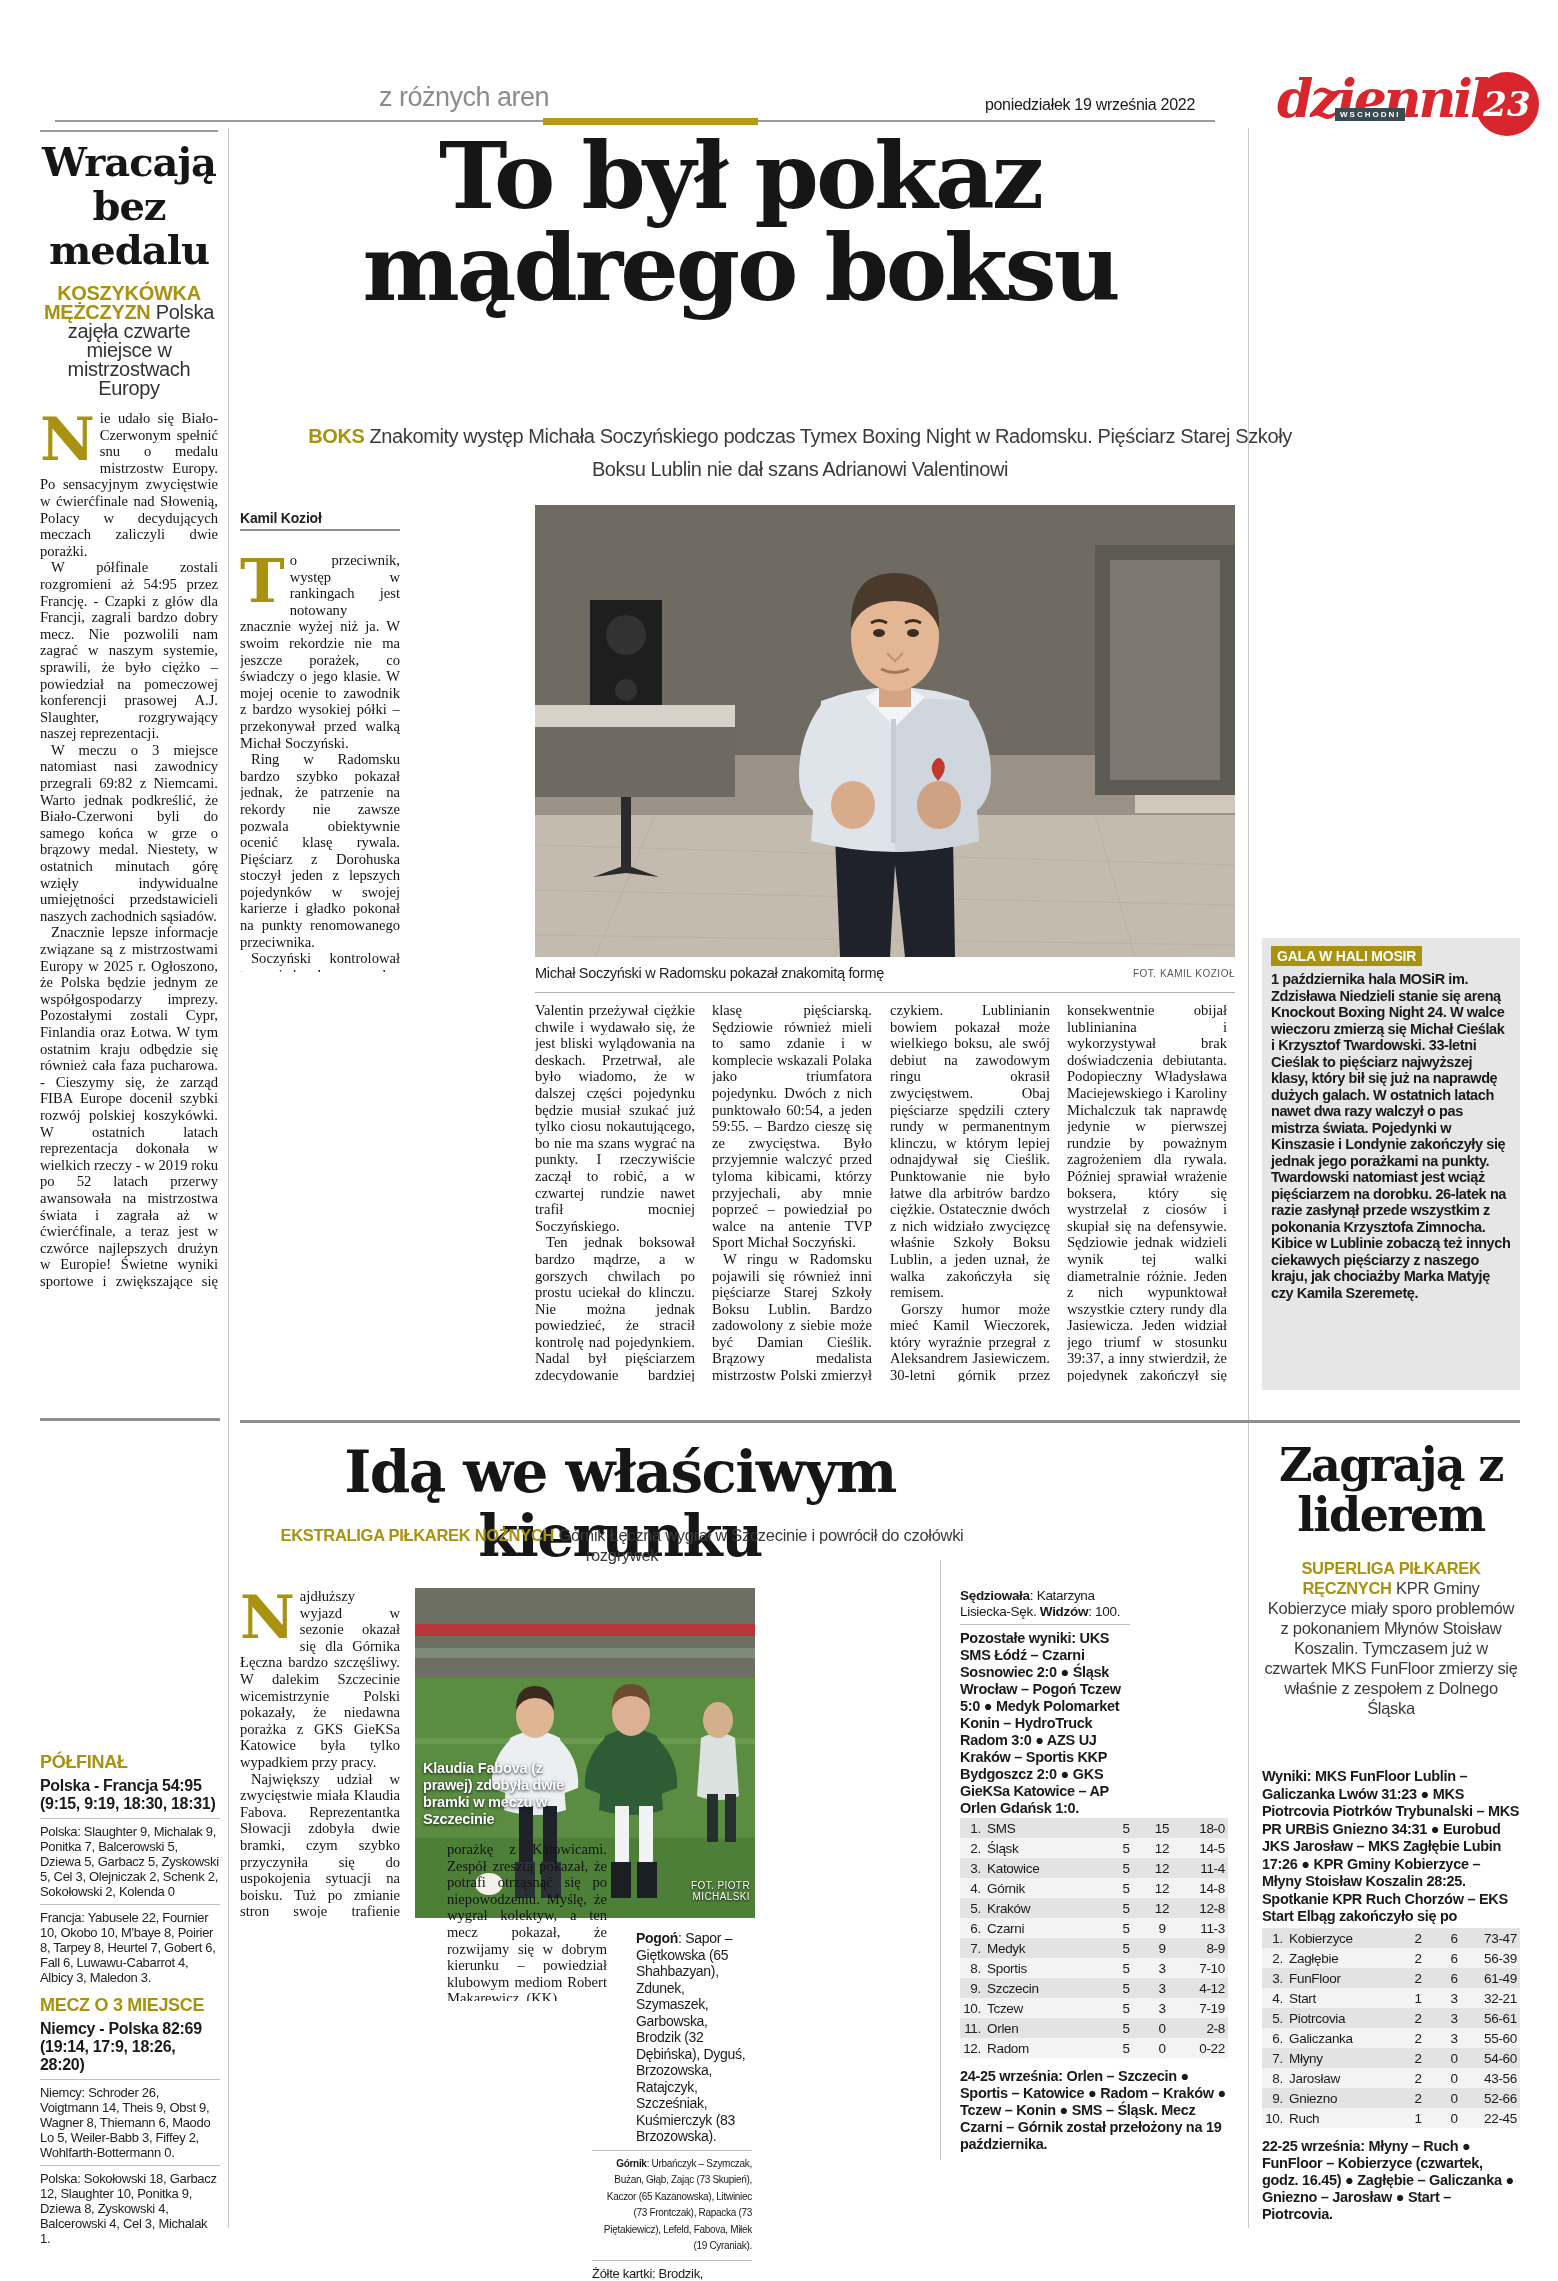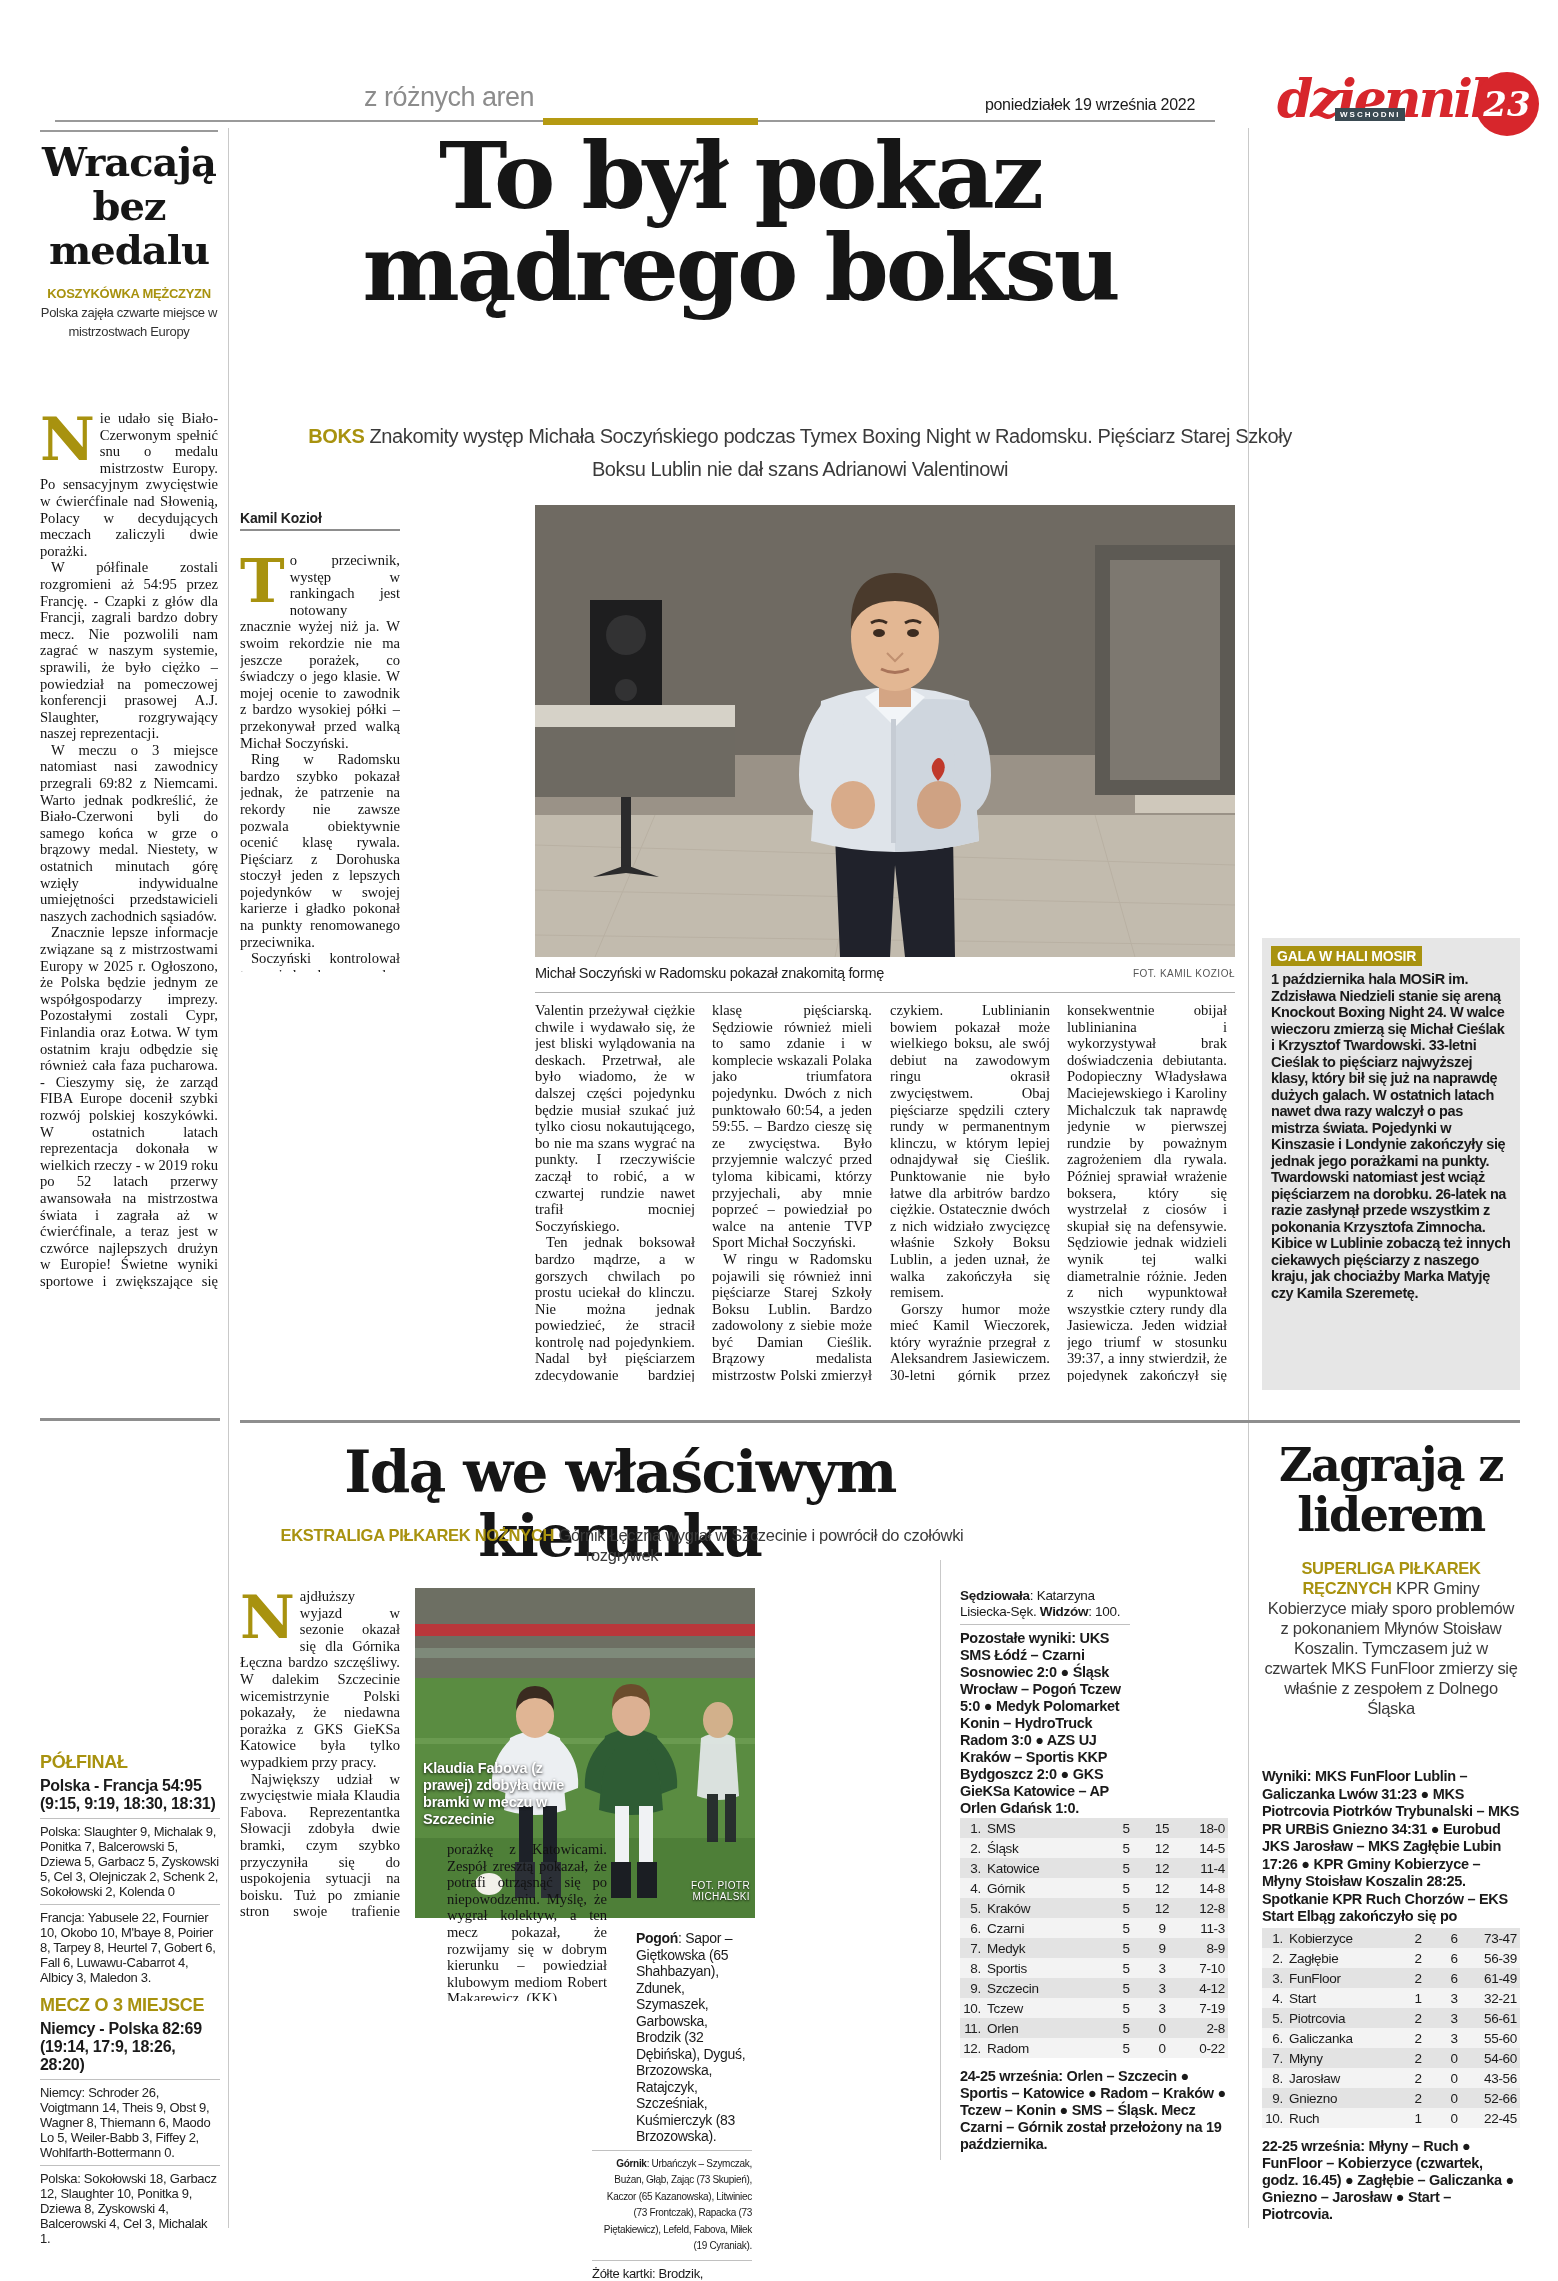--- a/index.html
+++ b/index.html
@@ -9,21 +9,21 @@
     background:#ffffff;
     font-family:"Liberation Sans", sans-serif;
     color:#1a1a1a;
     overflow:hidden;
   }
   .page { position:relative; width:1558px; height:2281px; padding:0; }
 
   
   .masthead { position:absolute; left:55px; top:78px; width:1460px; height:50px; }
   .mast-rule { position:absolute; left:0; top:42px; width:1160px; height:2px; background:#9a9a9a; }
-  .mast-kicker { position:absolute; left:309px; top:4px; font-size:27px; color:#8c8c8c;
+  .mast-kicker { position:absolute; left:324px; top:4px; font-size:27px; color:#8c8c8c;
                  letter-spacing:-0.5px; font-stretch:condensed; }
   .mast-kicker-bar { position:absolute; left:488px; top:40px; width:215px; height:7px; background:#b59a12; }
   .mast-date { position:absolute; left:680px; top:18px; width:460px; text-align:right;
                font-size:16px; color:#1a1a1a; letter-spacing:-0.3px; }
   .mast-logo { position:absolute; left:1222px; top:-8px; width:200px; height:62px; }
   .mast-logo .word { font-family:"DejaVu Serif", serif; font-weight:bold; font-style:italic;
       font-size:52px; color:#d7262c; letter-spacing:-3px; line-height:58px; }
   .mast-logo .sub { position:absolute; left:58px; top:38px; background:#3a4a52; color:#fff;
       font-size:8px; letter-spacing:2px; padding:2px 5px; font-weight:bold; }
   .mast-pagenum { position:absolute; left:1420px; top:-6px; width:64px; height:64px;
@@ -34,21 +34,21 @@
   
   .vrule { position:absolute; width:1px; background:#c9c9c9; }
   .hrule { position:absolute; height:1px; background:#b0b0b0; }
   .hrule2 { position:absolute; height:3px; background:#8e8e8e; }
 
   
   .leftcol { position:absolute; left:40px; top:130px; width:178px; }
   .lc-rule { width:178px; height:2px; background:#9a9a9a; margin-bottom:8px; }
   .lc-head { font-family:"DejaVu Serif", serif; font-weight:bold; font-size:40px;
              line-height:44px; text-align:center; letter-spacing:-1px; color:#161616; }
-  .lc-lead { margin-top:12px; text-align:center; font-size:13px; line-height:19px;
+  .lc-lead { margin-top:12px; text-align:center; font-size:20px; line-height:19px;
              color:#333; letter-spacing:-0.3px; }
   .lc-lead .cat { color:#a8920f; font-weight:bold; }
 
   .body-serif { font-family:"Liberation Serif", serif; font-size:14.6px; line-height:16.6px;
                 text-align:justify; color:#131313; }
   .body-serif p { margin:0; text-indent:11px; }
   .body-serif p.first { text-indent:0; }
   .dropcap { float:left; font-family:"DejaVu Serif", serif; font-size:60px; line-height:50px;
              font-weight:bold; color:#a8920f; margin:4px 5px 0 0; }
 

